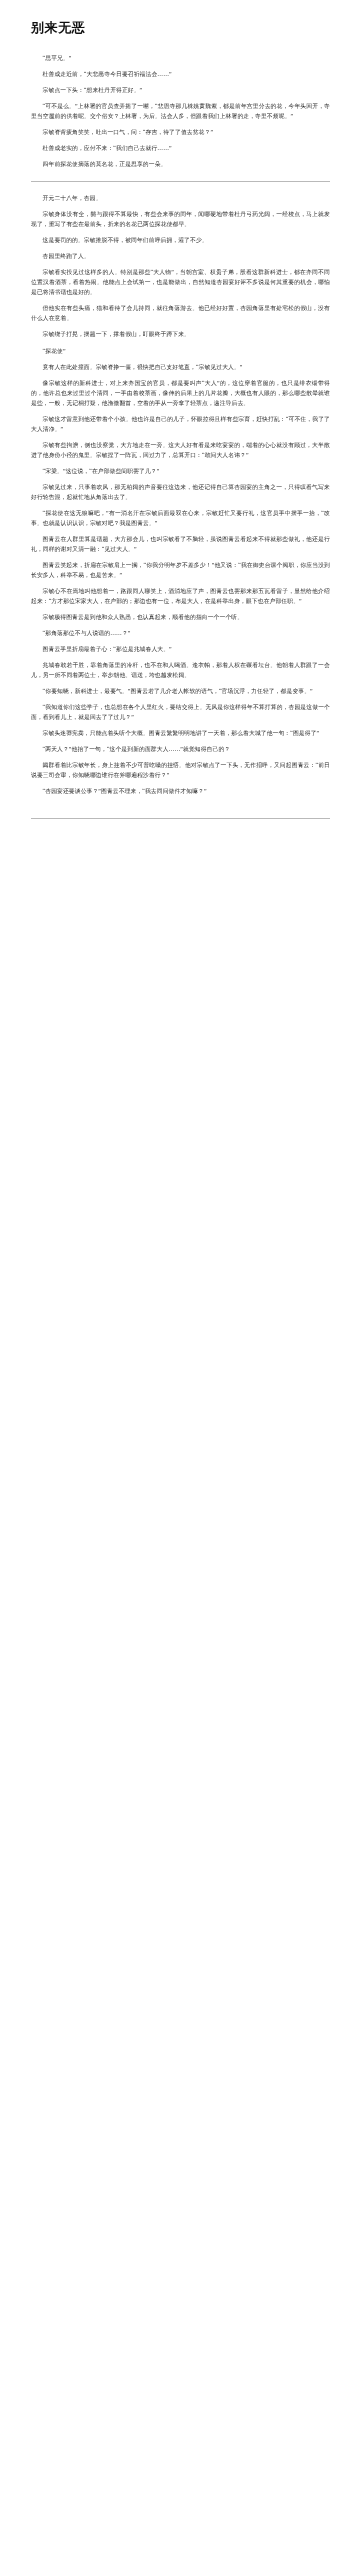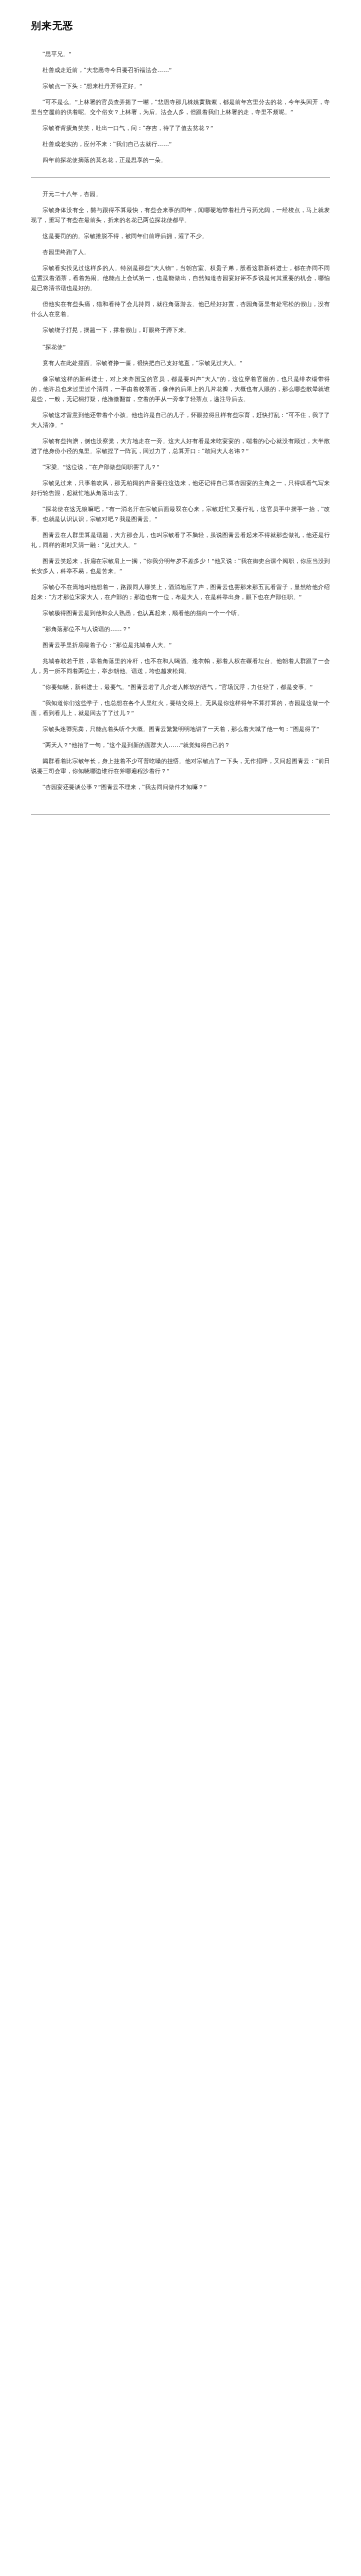--- a/index.html
+++ b/index.html
@@ -13,21 +13,21 @@
     color: #1a1a1a;
   }
   .page {
     width: 361px;
     min-height: 2576px;
     box-sizing: border-box;
     padding: 19px 31px 33px 31px;
     background: #ffffff;
   }
   .chapter-title {
-    font-size: 10px;
+    font-size: 13px;
     font-weight: bold;
     color: #111;
     letter-spacing: 0.6px;
     margin: 0 0 16.7px 0;
     font-family: "Liberation Serif", "DejaVu Serif", serif;
   }
   .body-text p {
     margin: 0 0 6.1px 0;
     font-size: 5.8px;
     line-height: 1.72;

